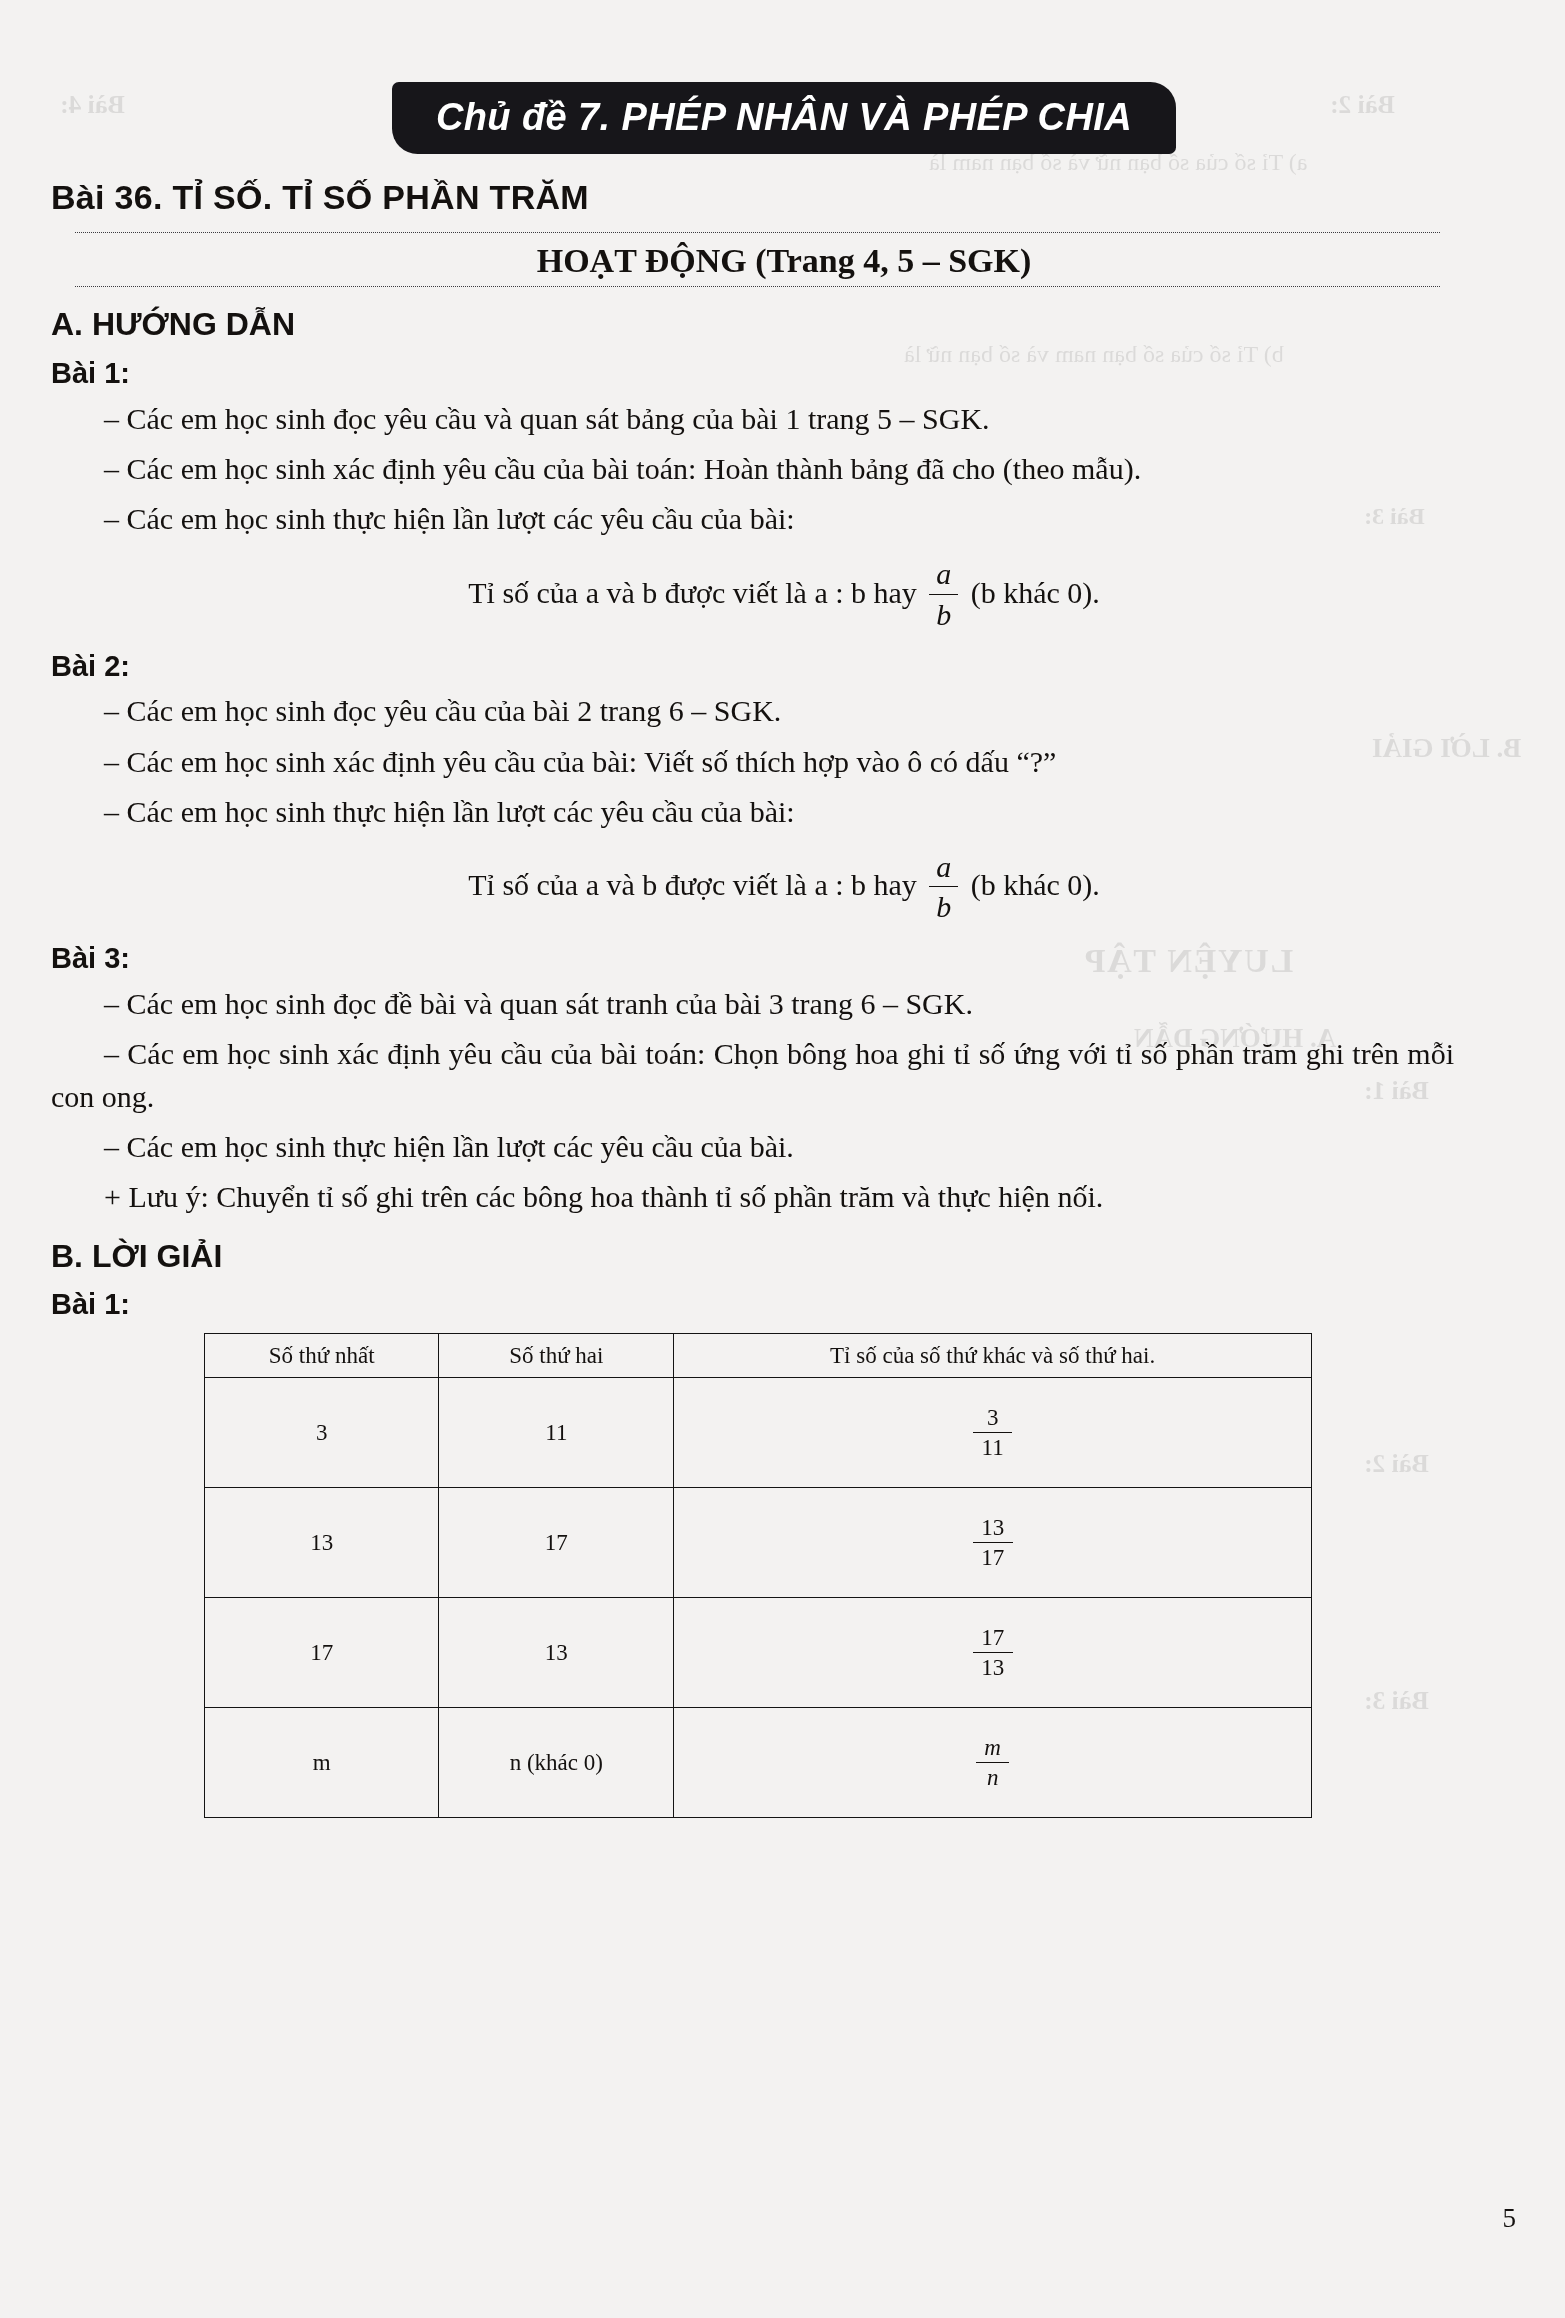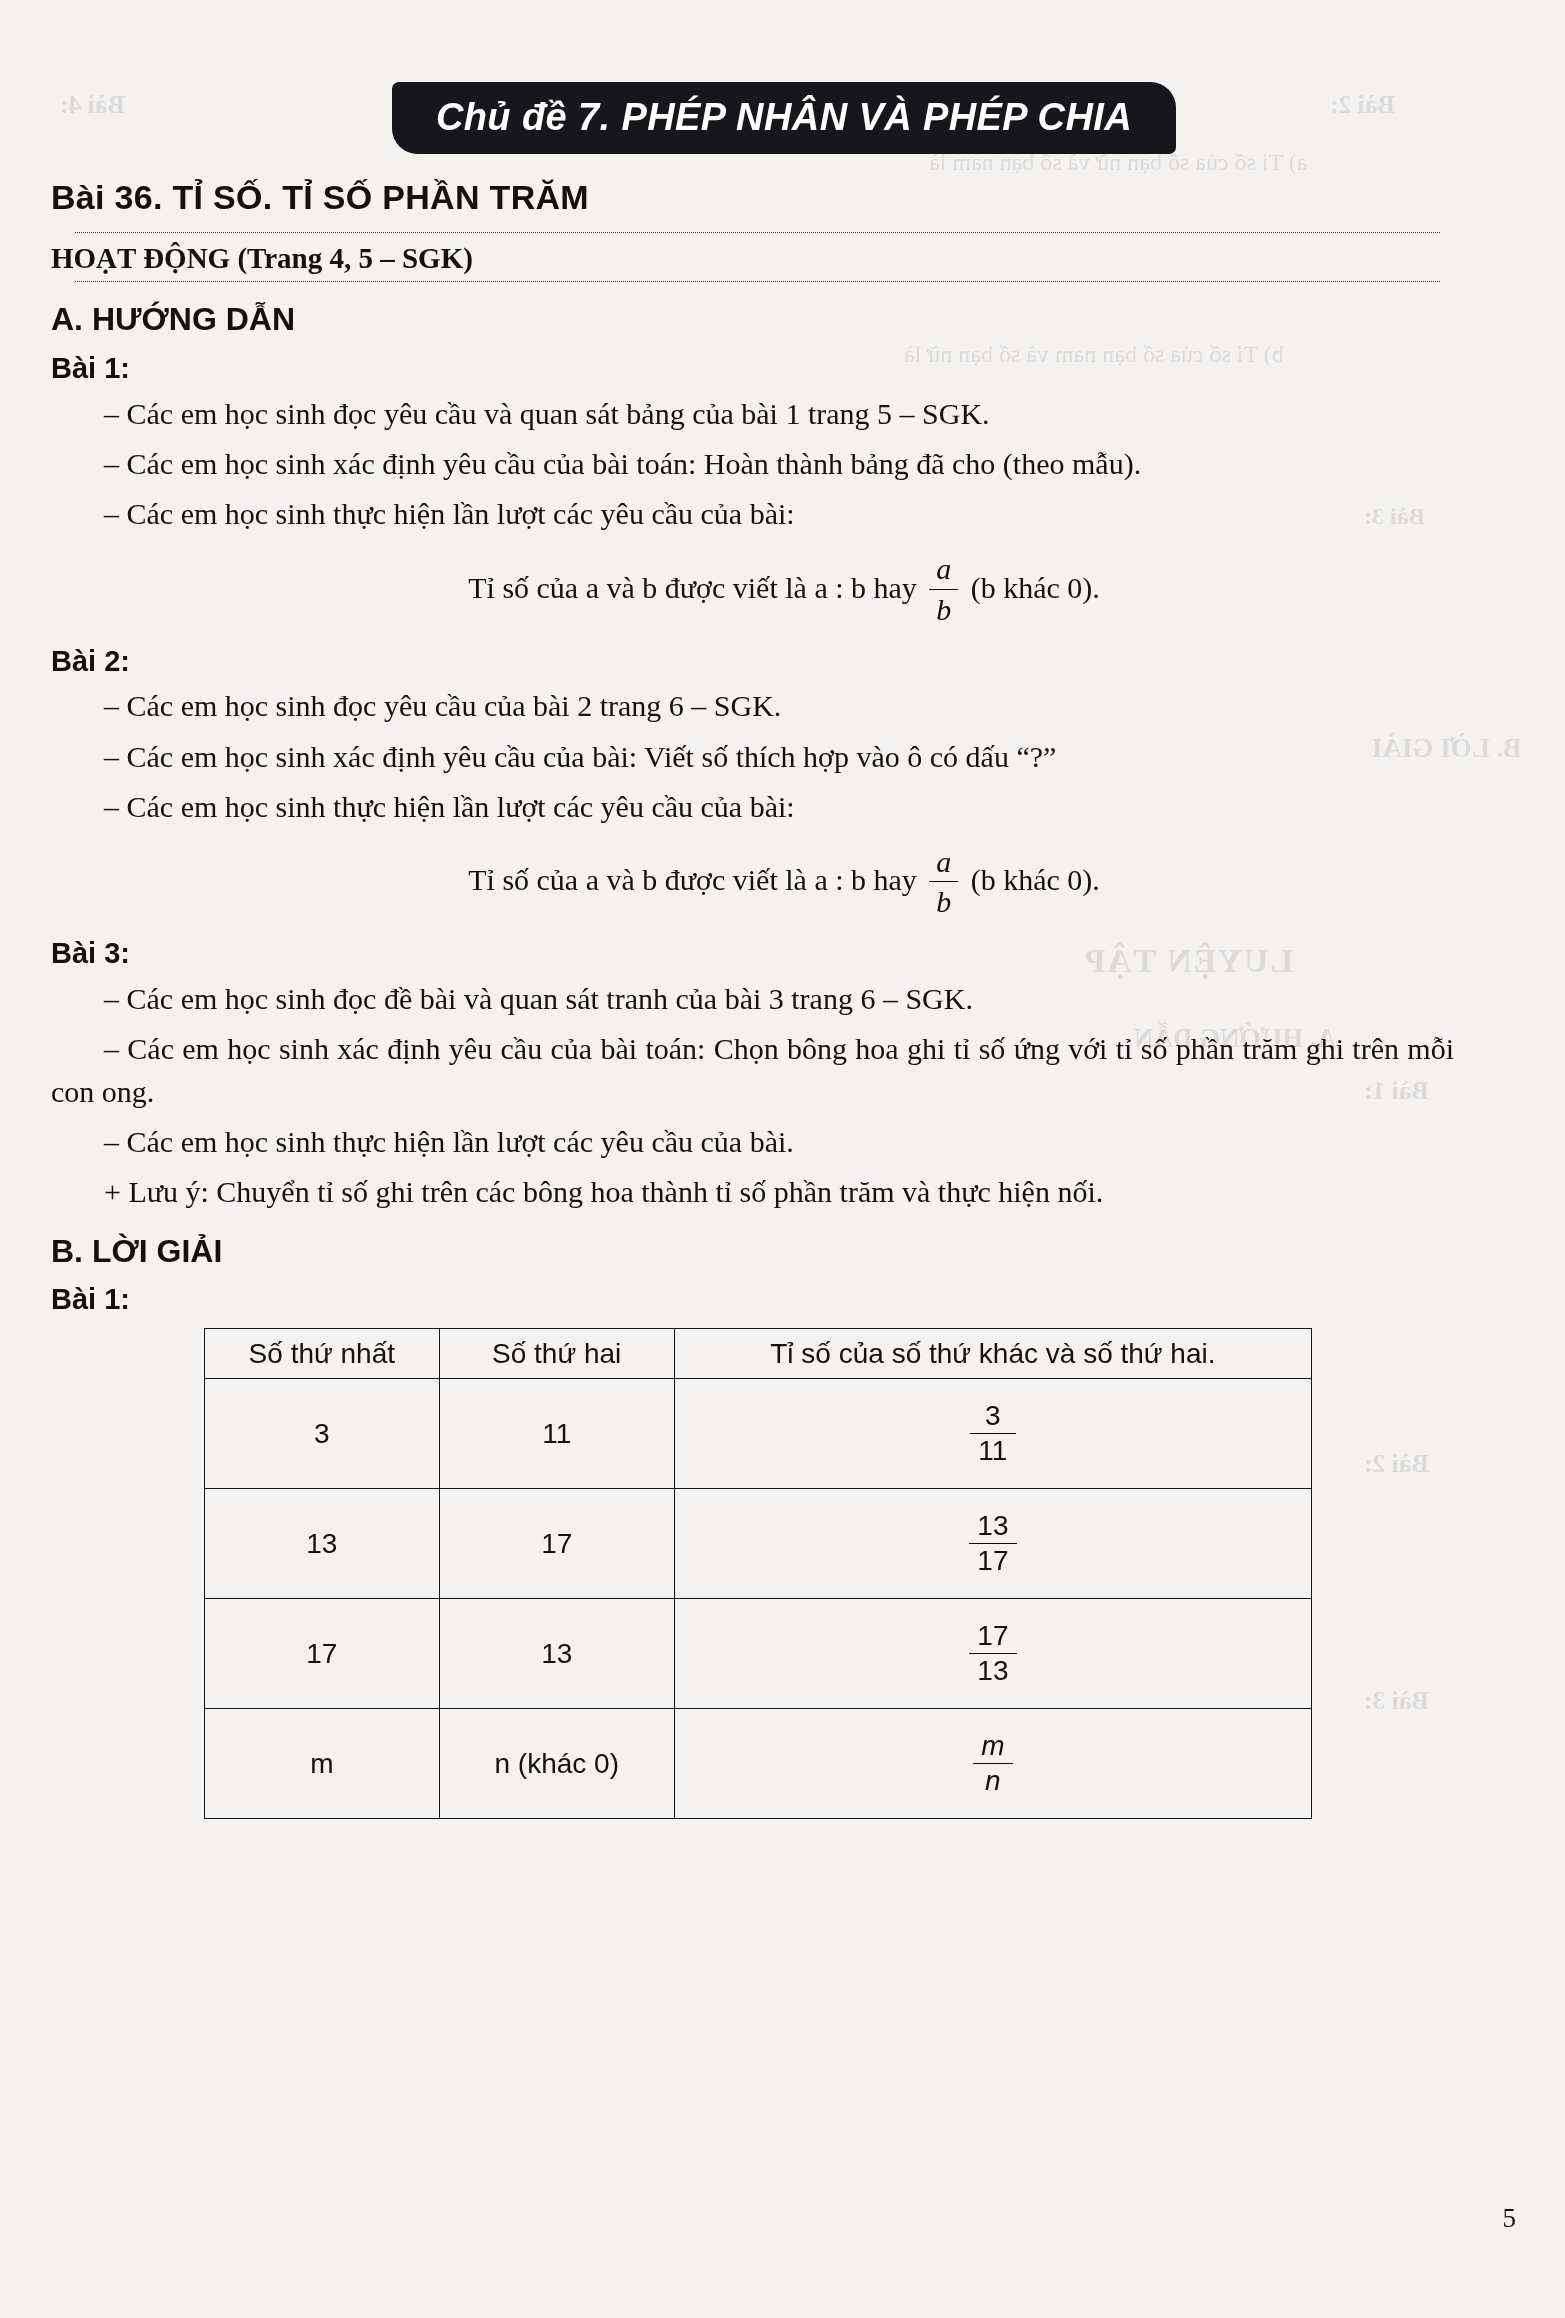--- a/index.html
+++ b/index.html
@@ -64,21 +64,22 @@
     font-weight: bold;
     font-size: 34px;
     letter-spacing: 0.3px;
   }
   .rule {
     margin: 15.3px 77px 0 24px;
     border-top: 1.7px dotted #3b3b40;
     height: 0;
   }
   .activity {
-    font-size: 29px;
+    text-align: center;
+    font-size: 34px;
     font-weight: bold;
     font-family: "Liberation Serif", serif;
     margin: 8.5px 0 6.8px 0;
   }
   .rule2 {
     margin: 5.1px 77px 0 24px;
     border-top: 1.7px dotted #3b3b40;
     height: 0;
   }
 
@@ -132,22 +133,22 @@
   
   table.result {
     border-collapse: collapse;
     margin: 12px 0 0 153px;
     width: 1108px;
     background: transparent;
   }
   table.result th, table.result td {
     border: 1.7px solid #141414;
     text-align: center;
-    font-size: 28px;
-    font-family: Liberation Sans, sans-serif;
+    font-size: 23px;
+    font-family: Liberation Serif, serif;
     padding: 8.5px 5.1px;
   }
   table.result th { font-weight: normal; }
   table.result td.num-cell { height: 92px; }
   .cell-frac {
     display: inline-block;
     text-align: center;
     line-height: 1.1;
   }
   .cell-frac .num {

